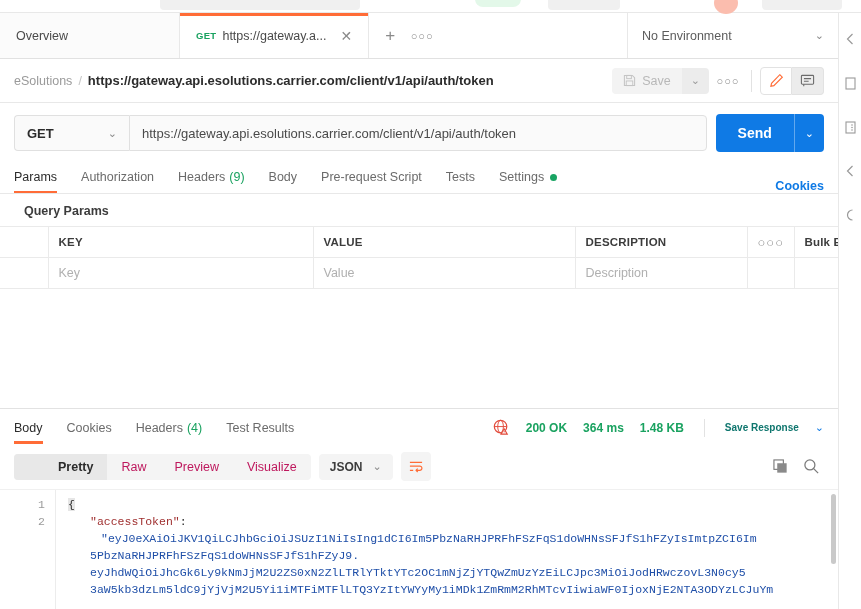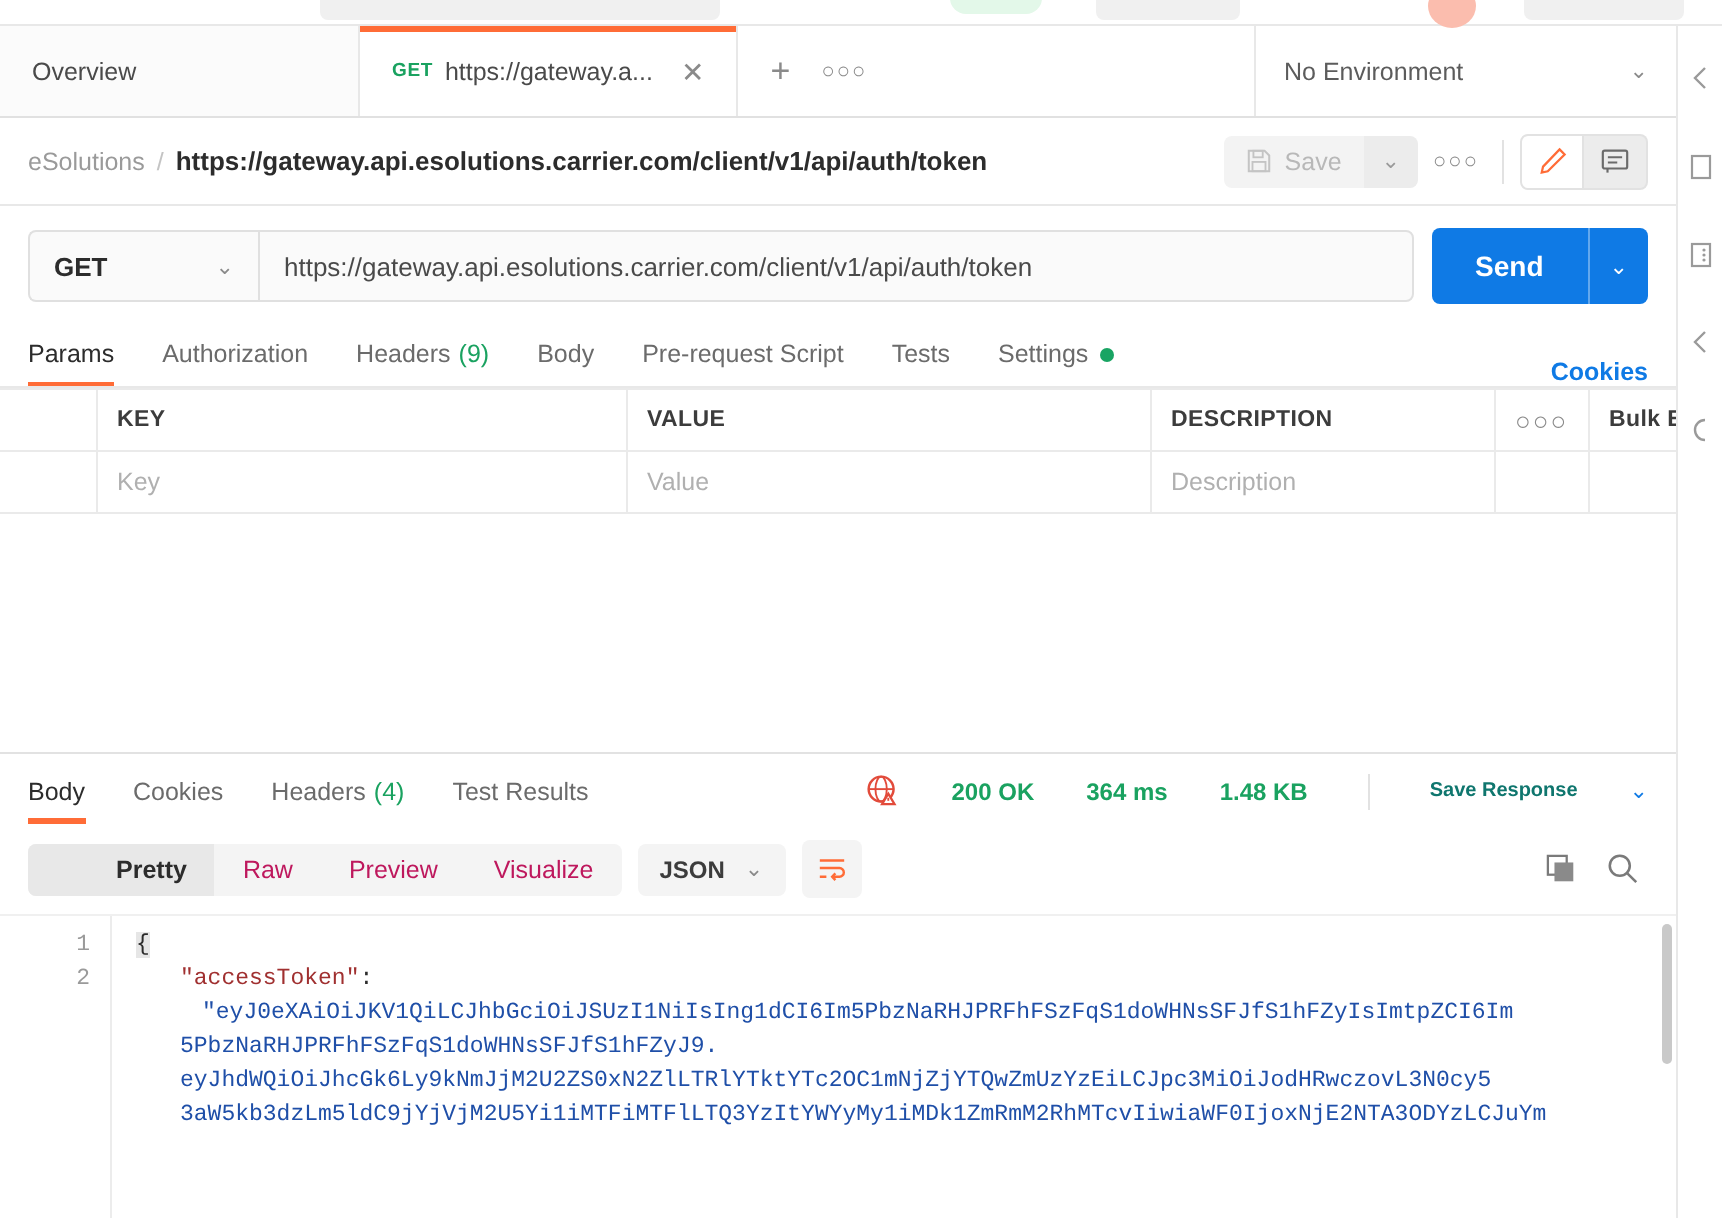--- a/index.html
+++ b/index.html
@@ -112,21 +112,21 @@
   .col-val { width: 262px; }
   .col-desc { width: 172px; }
   .col-dots { width: 47px; text-align: center !important; }
   .col-bulk { width: 67px; border-right: none !important; }
   .bulk { font-size: 11.5px; color: #3c3c3c; font-weight: 600; cursor: pointer; white-space: nowrap; }
   .dots { color: #8a8a8a; font-size: 13px; letter-spacing: 1px; cursor: pointer; }
   .blank-fill { height: 120px; border-bottom: 1px solid #e2e2e2; }
 
   
   .resp-head { display: flex; align-items: center; padding: 0 14px; height: 37px; flex: none; }
-  .resp-meta { margin-left: auto; display: flex; align-items: center; gap: 26px; font-size: 12px; }
+  .resp-meta { margin-left: auto; display: flex; align-items: center; gap: 16px; font-size: 12px; }
   .stat-green { color: #1aa260; font-weight: 600; }
   .resp-div { width: 1px; height: 18px; background: #e2e2e2; margin: 0 4px; }
   .save-resp { color: #0f766e; font-size: 10px; font-weight: 600; cursor: pointer; }
   .resp-tools { display: flex; align-items: center; gap: 8px; padding: 6px 14px 8px 14px; flex: none; }
   .seg { display: flex; background: #f4f4f4; border-radius: 4px; overflow: hidden; }
   .seg-item { font-size: 12.5px; color: #be185d; padding: 6px 14px; cursor: pointer; }
   .seg-item.active { background: #e8e8e8; color: #2c2c2c; font-weight: 600; padding-left: 44px; }
   .fmt-sel { display: flex; align-items: center; gap: 10px; background: #f4f4f4; border-radius: 4px;
              padding: 6px 11px; font-size: 12px; color: #3c3c3c; font-weight: 600; cursor: pointer; }
   .fmt-sel .cv { color: #8a8a8a; font-weight: 400; font-size: 11px; }
@@ -293,20 +293,21 @@
         <span>Tests</span>
       </div>
       <div class="rtab">
         <span>Settings</span>
         <span class="greendot"></span>
       </div>
       <div class="cookies-link">Cookies</div>
     </div>
 
     <div class="params-area">
+      <div class="qp-title">Query Params</div>
       <table class="ptable">
         <thead>
           <tr>
             <th class="col-check"></th>
             <th class="col-key">KEY</th>
             <th class="col-val">VALUE</th>
             <th class="col-desc">DESCRIPTION</th>
             <th class="col-dots"><span class="dots">○○○</span></th>
             <th class="col-bulk"><span class="bulk">Bulk Edit</span></th>
           </tr>

